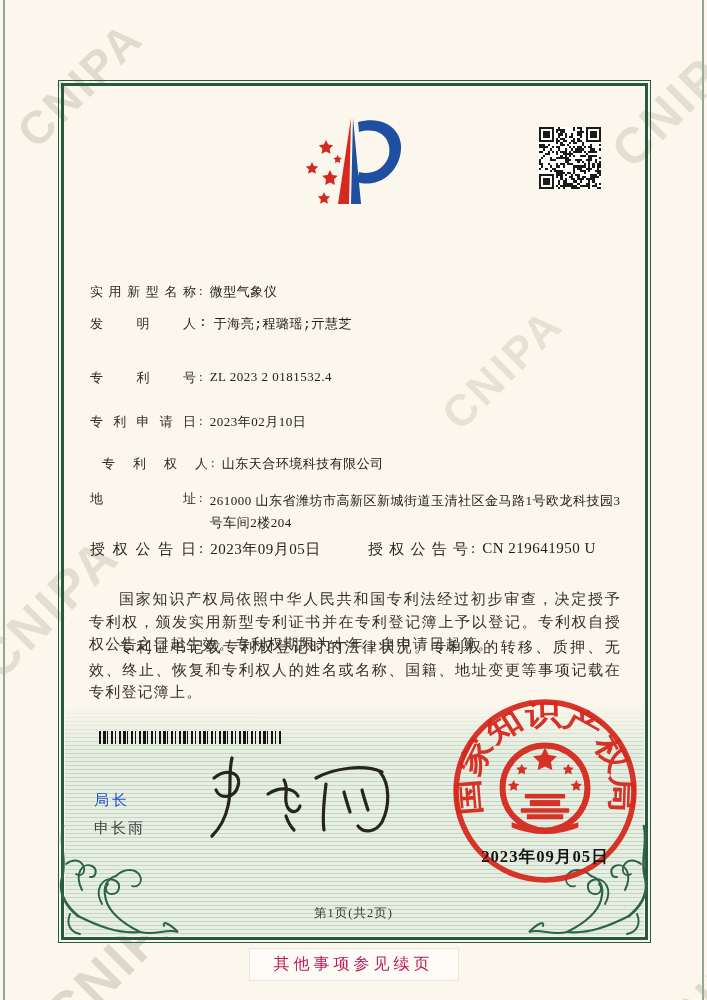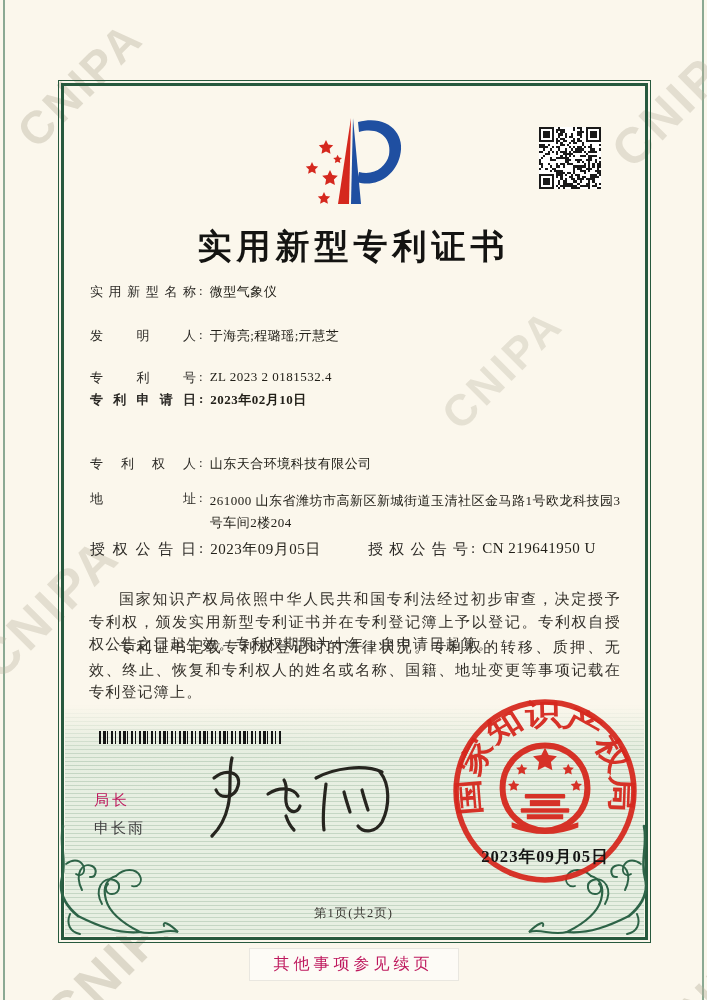--- a/index.html
+++ b/index.html
@@ -35,32 +35,32 @@
   .cert-no{position:absolute;left:94px;top:122px;font-size:15.5px;letter-spacing:1.5px;color:#3c3a36;z-index:4;}
   .logo{position:absolute;left:296px;top:110px;z-index:4;}
   .qr{position:absolute;left:539px;top:127px;z-index:4;}
   .title{position:absolute;left:0;right:0;top:224px;text-align:center;font-size:34px;font-weight:bold;letter-spacing:5px;color:#141412;z-index:4;}
 
   .field{position:absolute;left:90px;font-size:13px;color:#2c2a26;z-index:4;white-space:nowrap;}
   .flabel{display:inline-block;width:106px;text-align:justify;text-align-last:justify;vertical-align:top;letter-spacing:0;}
   .colon{display:inline-block;margin:0 7px 0 3px;vertical-align:top;}
   .fvalue{display:inline-block;vertical-align:top;color:#222019;letter-spacing:.5px;}
   .fvalue.wrap{white-space:normal;width:414px;line-height:22px;}
-  .f0{top:283px;} .f1{top:327px;} .f2{top:369px;} .f3{top:391px;font-weight:bold;} .f4{top:455px;} .f5{top:490px;}
+  .f0{top:283px;} .f1{top:315px;font-family:Liberation Mono, monospace;} .f2{top:369px;} .f3{top:413px;} .f4{top:455px;margin-left:12px;} .f5{top:490px;}
   .grant-row{position:absolute;left:90px;top:540px;font-size:15px;color:#2c2a26;z-index:4;white-space:nowrap;}
   .grant2{position:absolute;left:278px;top:0;}
   .grant2 .flabel{width:100px;}
 
   .para{position:absolute;left:89px;width:532px;font-size:15px;line-height:22.5px;letter-spacing:1.2px;color:#33302a;text-indent:2em;text-align:justify;z-index:4;}
   .p1{top:569px;margin-top:19px;} .p2{top:636px;}
 
   .barcode{position:absolute;left:99px;top:731px;width:183px;height:13px;z-index:4;
     background:repeating-linear-gradient(90deg,#151515 0 2px,transparent 2px 4px,#151515 4px 7px,transparent 7px 8px,#151515 8px 9px,transparent 9px 12px,#151515 12px 14px,transparent 14px 16px,#151515 16px 17px,transparent 17px 20px);}
 
-  .director-title{position:absolute;left:94px;top:791px;font-family:"Liberation Sans","DejaVu Sans",sans-serif;font-size:15px;letter-spacing:3px;color:#be185d;z-index:4;}
+  .director-title{position:absolute;left:94px;top:791px;font-family:"Liberation Sans","DejaVu Sans",sans-serif;font-size:15px;letter-spacing:3px;color:#1d4ed8;z-index:4;}
   .director-name{position:absolute;left:94px;top:819px;font-family:"Liberation Sans","DejaVu Sans",sans-serif;font-size:15px;letter-spacing:2px;color:#404040;z-index:4;}
   .signature{position:absolute;left:198px;top:750px;z-index:4;}
 
   .seal{position:absolute;left:449px;top:695px;z-index:5;}
 
   .page-info{position:absolute;left:0;right:0;top:905px;text-align:center;font-size:12.5px;letter-spacing:1px;color:#3a3833;z-index:4;}
   .note-box{position:absolute;left:50%;transform:translateX(-50%);top:948px;padding:5px 24px;background:rgba(255,255,255,.55);border:1px solid rgba(110,110,95,.14);font-size:16px;letter-spacing:4px;color:#be185d;z-index:4;white-space:nowrap;}
 </style>
 </head>
 <body>
@@ -425,21 +425,20 @@
         <rect x="15" y="28" width="1" height="1"></rect>
         <rect x="16" y="28" width="1" height="1"></rect>
         <rect x="17" y="28" width="1" height="1"></rect>
         <rect x="18" y="28" width="1" height="1"></rect>
         <rect x="23" y="28" width="1" height="1"></rect>
         <rect x="27" y="28" width="1" height="1"></rect>
         <rect x="28" y="28" width="1" height="1"></rect>
       </g>
   </svg>
 
-  <div class="title">实用新型专利证书</div>
 
   <div class="field f0">
     <span class="flabel">实用新型名称</span><span class="colon">:</span><span class="fvalue">微型气象仪</span>
   </div>
   <div class="field f1">
     <span class="flabel">发明人</span><span class="colon">:</span><span class="fvalue">于海亮;程璐瑶;亓慧芝</span>
   </div>
   <div class="field f2">
     <span class="flabel">专利号</span><span class="colon">:</span><span class="fvalue">ZL 2023 2 0181532.4</span>
   </div>

